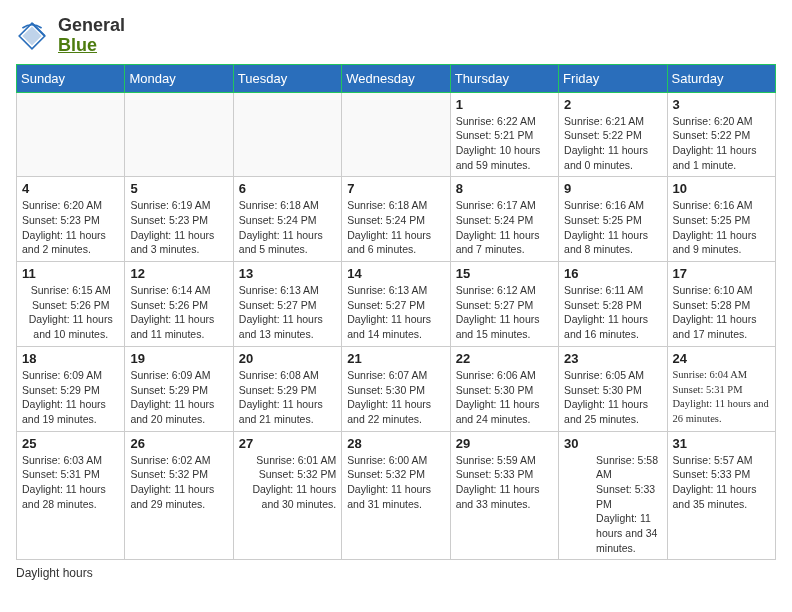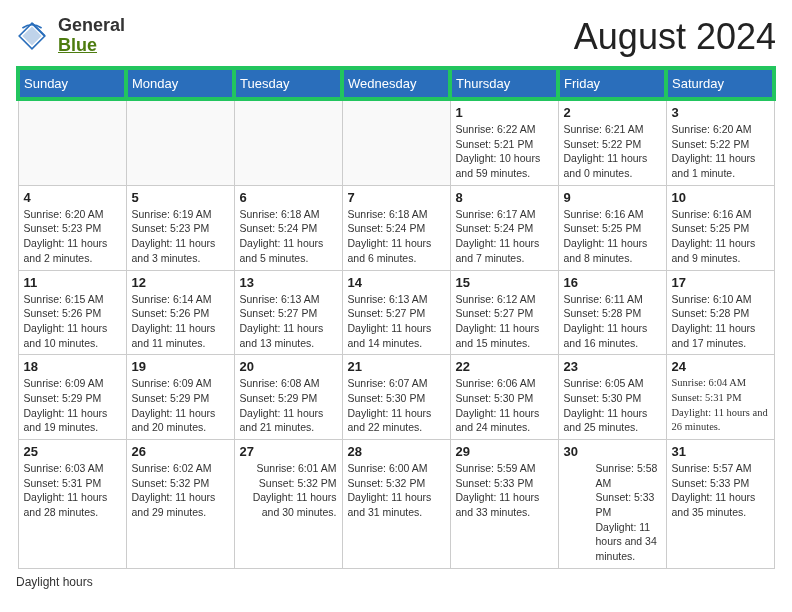--- a/index.html
+++ b/index.html
@@ -58,21 +58,21 @@
       border-collapse: collapse;
       font-size: 11px;
     }
     .calendar th {
       background: #2a6ebb;
       color: #fff;
       padding: 6px 4px;
       text-align: left;
       font-size: 13px;
       font-weight: normal;
-      border: 4px solid #22c55e;
+      border: 1px solid #22c55e;
     }
     .calendar td {
       border: 1px solid #ccc;
       vertical-align: top;
       padding: 4px 5px;
       width: 108px;
       min-height: 80px;
       background: #fff;
     }
     .calendar td.empty {
@@ -110,21 +110,20 @@
       <polygon points="20,8 32,20 20,32 8,20" fill="#2a6ebb" opacity="0.3"></polygon>
       <line x1="20" y1="4" x2="36" y2="20" stroke="#2a6ebb" stroke-width="2.5"></line>
       <path d="M8,10 Q20,2 32,10" fill="none" stroke="#2a6ebb" stroke-width="2"></path>
     </svg>
     <div class="logo-text">
       <span class="logo-general">General</span>
       <span class="logo-blue">Blue</span>
     </div>
   </div>
   <div class="title-block">
-    <div class="month-year">August 2024</div>
   </div>
 </div>
 
 <table class="calendar">
   <thead>
     <tr>
     <th>Sunday</th>
         <th>Monday</th>
         <th>Tuesday</th>
         <th>Wednesday</th>
@@ -198,21 +197,21 @@
         <td>
           <span class="day-num">10</span>
           <div class="day-info" style="white-space: pre-line;">Sunrise: 6:16 AM
 Sunset: 5:25 PM
 Daylight: 11 hours and 9 minutes.</div>
         </td>
       </tr>
       <tr>
         <td>
           <span class="day-num">11</span>
-          <div class="day-info" style="white-space: pre-line;">Sunrise: 6:15 AM
+          <div class="day-info" style="white-space: pre-line; text-align: center;">Sunrise: 6:15 AM
 Sunset: 5:26 PM
 Daylight: 11 hours and 10 minutes.</div>
         </td>
         <td>
           <span class="day-num">12</span>
           <div class="day-info" style="white-space: pre-line;">Sunrise: 6:14 AM
 Sunset: 5:26 PM
 Daylight: 11 hours and 11 minutes.</div>
         </td>
         <td>

